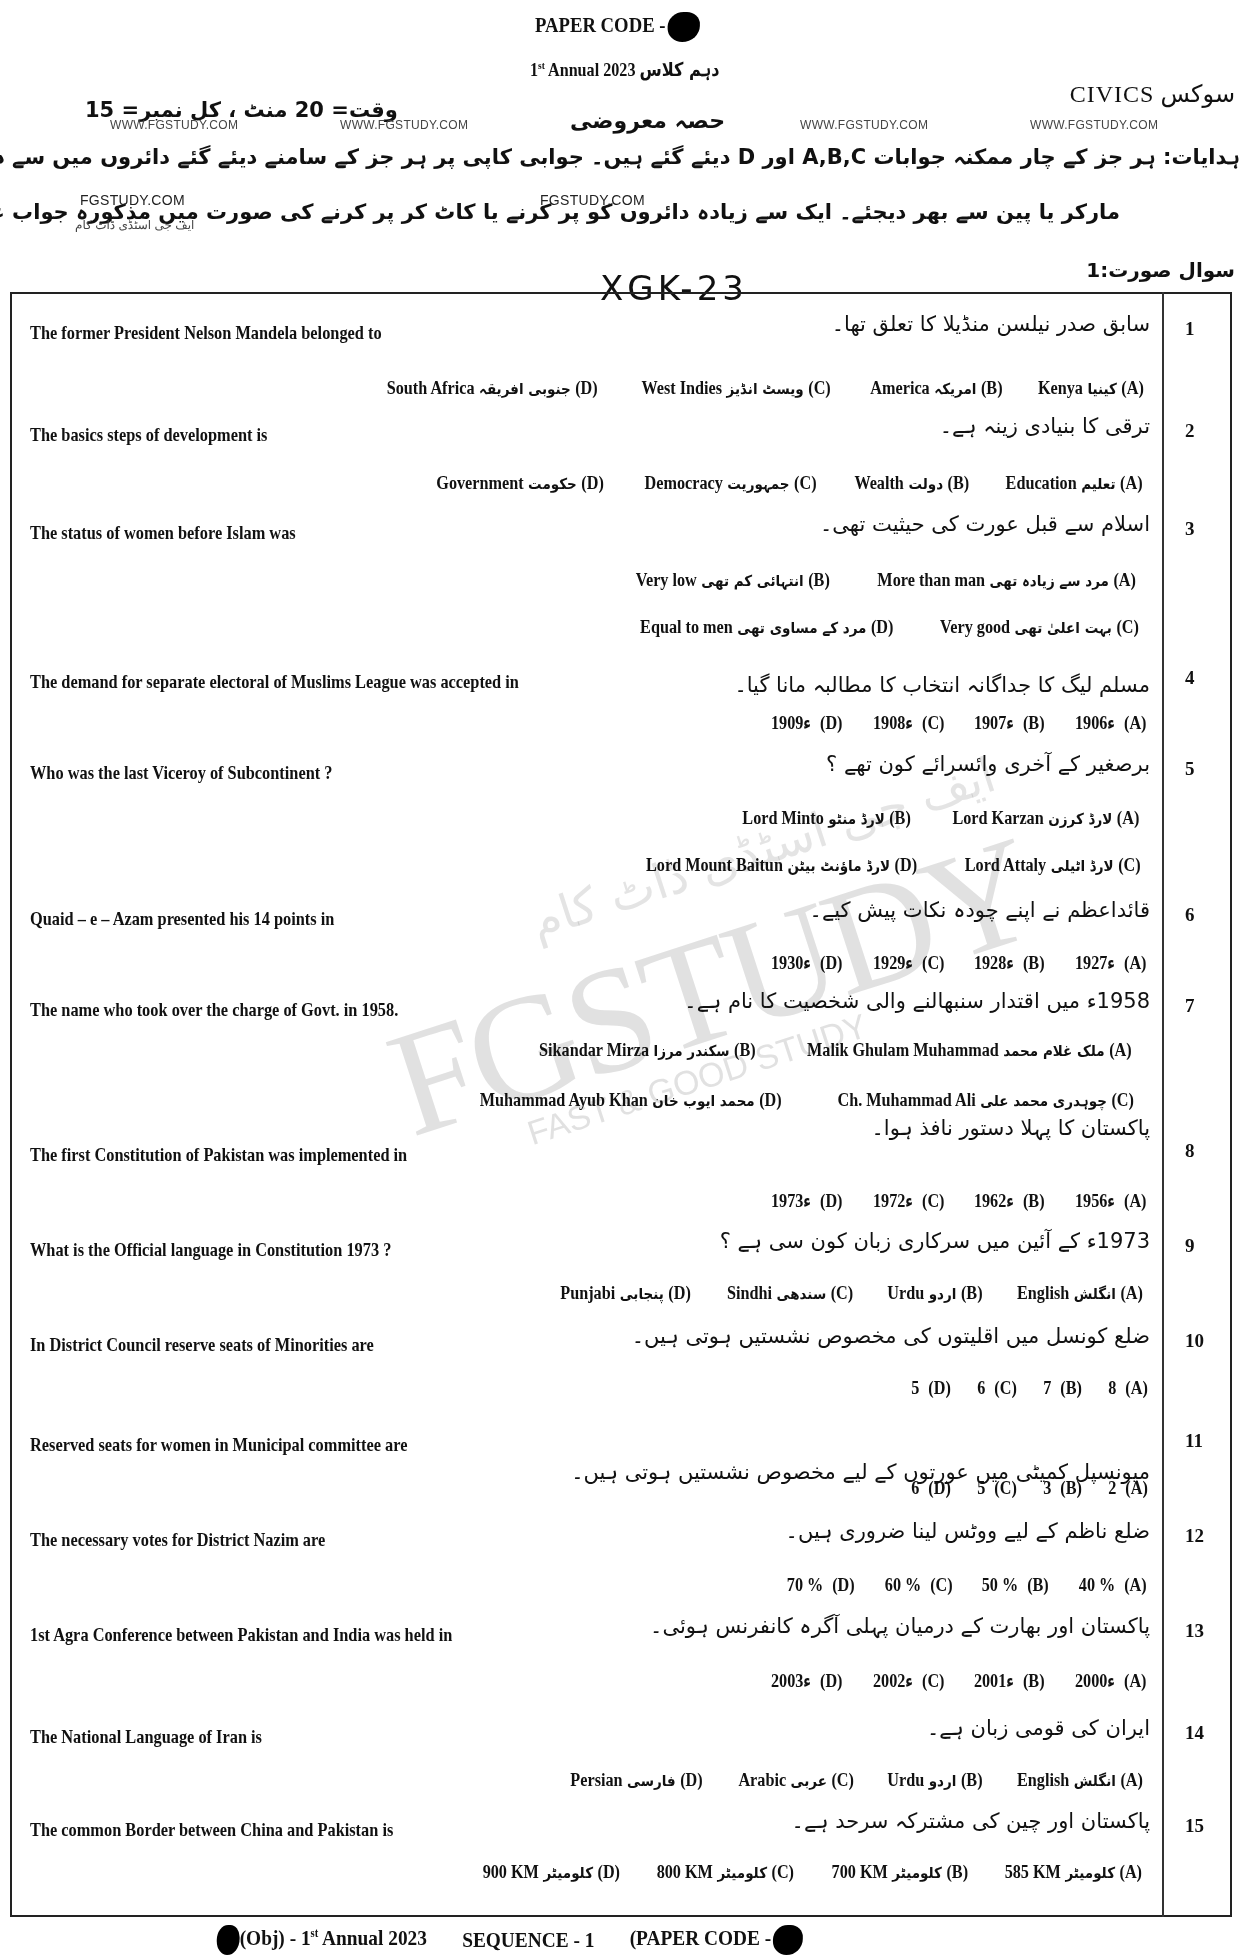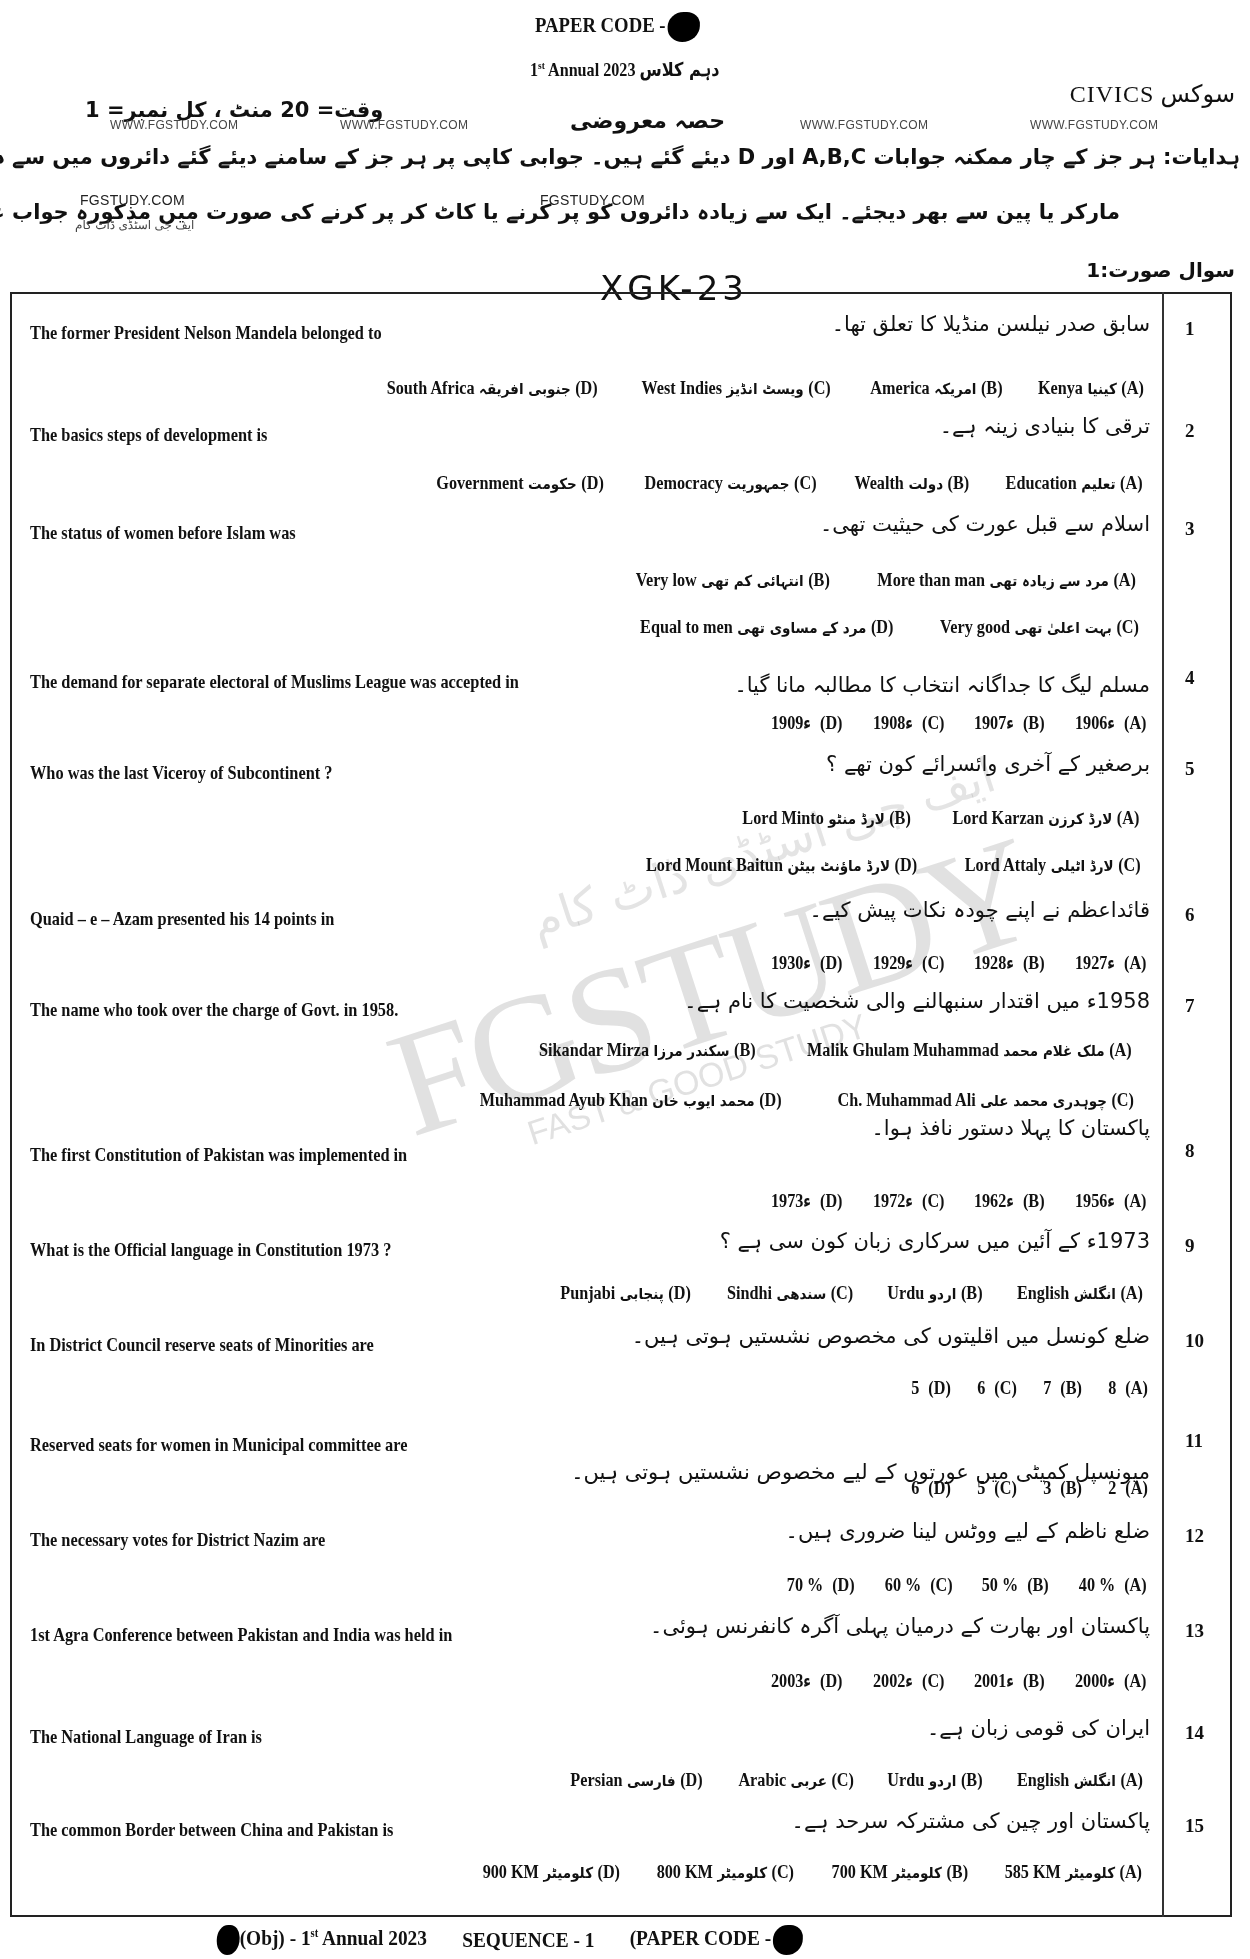--- a/index.html
+++ b/index.html
@@ -46,21 +46,21 @@
   #footer { left: 215px; top: 1925px; font-size: 22px; font-weight: bold; display: flex; gap: 40px; align-items: center; transform: scaleX(0.88); transform-origin: left; }
   #footer sup { font-size: 12px; }
 </style>
 </head>
 <body>
 
 <div class="abs" id="paper-code"><span>PAPER CODE -</span><span class="blot"></span></div>
 
 <div class="abs" id="annual-line"><span>1</span><sup>st</sup><span> Annual 2023</span> <span class="urdu">دہم کلاس</span></div>
 
-<div class="abs urdu" id="time-marks">وقت= 20 منٹ ، کل نمبر= 1</div>
+<div class="abs urdu" id="time-marks">وقت= 20 منٹ ، کل نمبر= 15</div>
 <div class="abs urdu" id="section-title">حصہ معروضی</div>
 <div class="abs" id="subject"><span class="en">CIVICS</span> <span class="urdu">سوکس</span></div>
 
 <div class="abs urdu" id="instructions-1">ہدایات: ہر جز کے چار ممکنہ جوابات A,B,C اور D دیئے گئے ہیں۔ جوابی کاپی پر ہر جز کے سامنے دیئے گئے دائروں میں سے درست جواب کے مطابق متعلقہ دائرہ کو</div>
 <div class="abs urdu" id="instructions-2">مارکر یا پین سے بھر دیجئے۔ ایک سے زیادہ دائروں کو پر کرنے یا کاٹ کر پر کرنے کی صورت میں مذکورہ جواب غلط تصور ہوگا۔</div>
 <div class="abs urdu" id="q-number-label">سوال صورت:1</div>
 <div class="abs" id="handwritten-mark">XGK-23</div>
 
 <div class="abs wm-small" style="left:110px;top:118px">WWW.FGSTUDY.COM</div>
 <div class="abs wm-small" style="left:340px;top:118px">WWW.FGSTUDY.COM</div>

